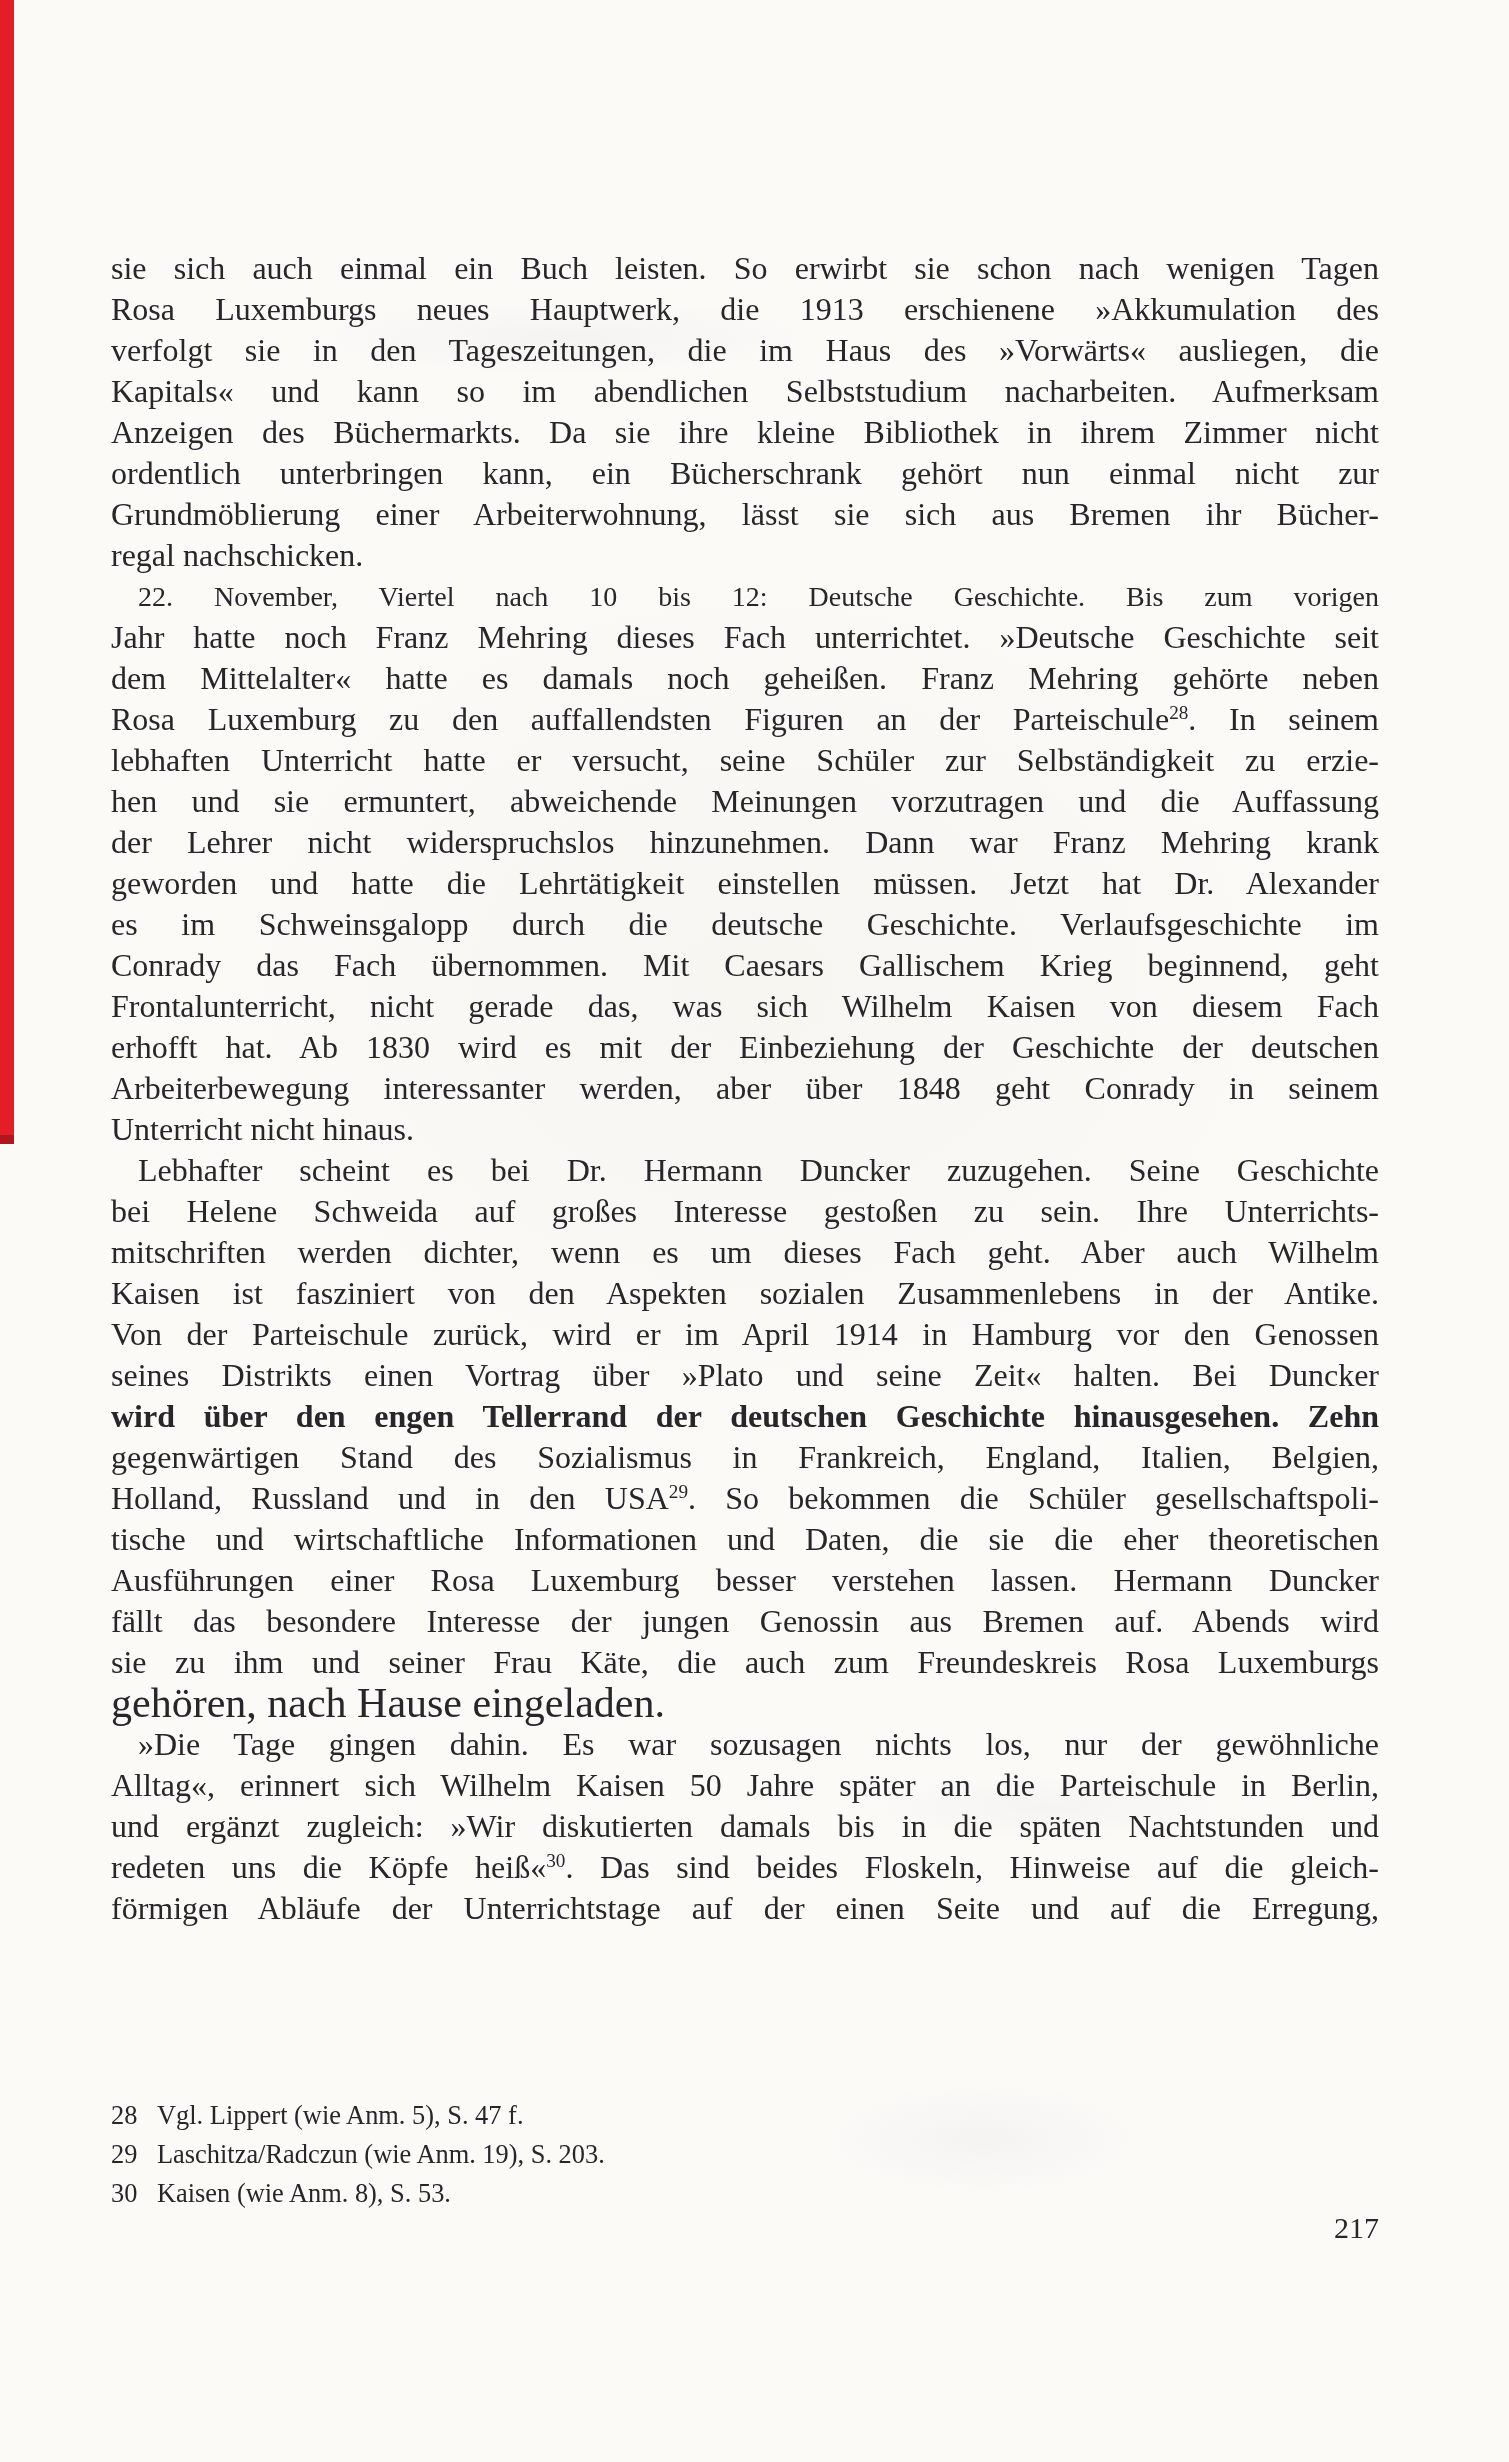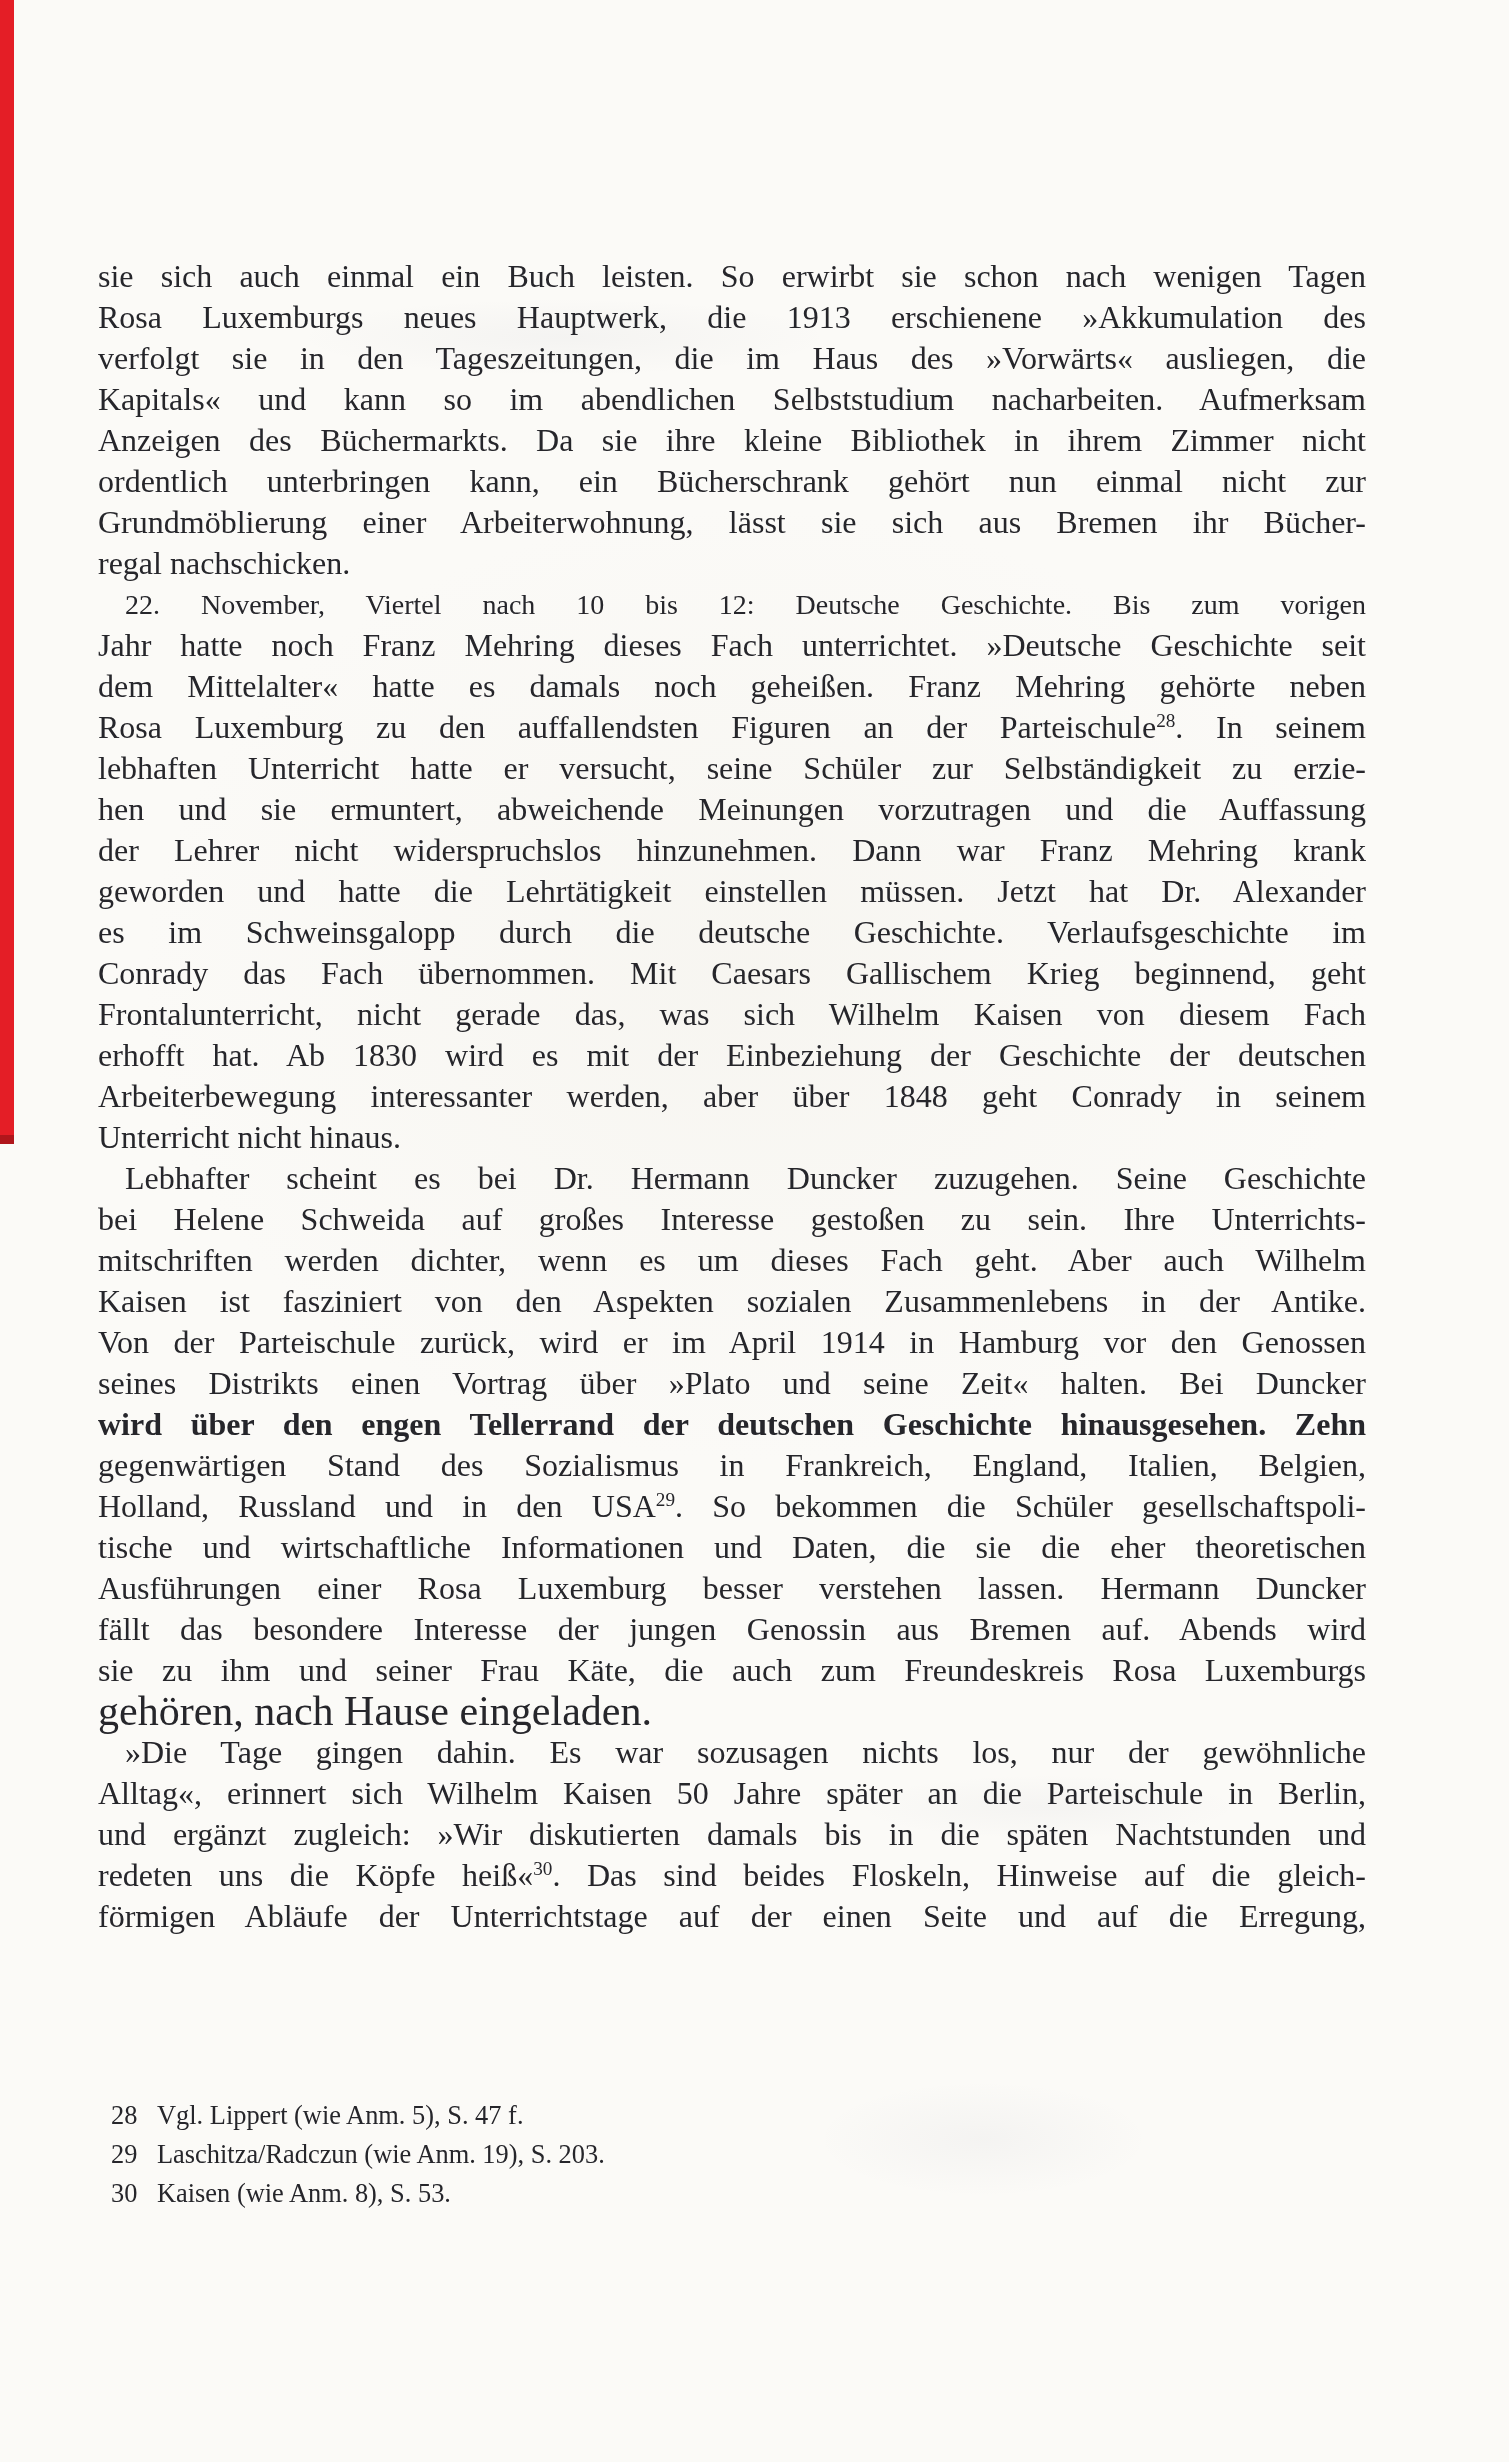--- a/index.html
+++ b/index.html
@@ -31,24 +31,23 @@
     background: #e41e26; 
   }
   .stripe::after {
     content: "";
     position: absolute; left: 0; bottom: 0;
     width: 100%; height: 9px;
     background: rgba(80,10,10,0.35);
   }
   .body-text {
     position: absolute;
-    left: 98px; top: 248px;
+    left: 111px; top: 248px;
     width: 1268px;
     color: #26262b;
-    margin-top: 8px;
   }
   .line {
     font-size: 32px;
     line-height: 41px;
     height: 41px;
     text-align: justify;
     text-align-last: justify;
     -moz-text-align-last: justify;
   }
   .line.end {
@@ -142,14 +141,15 @@
       </div>
       <div class="fn-row">
         <span class="fn-num">29</span>
         <span class="fn-text">Laschitza/Radczun (wie Anm. 19), S. 203.</span>
       </div>
       <div class="fn-row">
         <span class="fn-num">30</span>
         <span class="fn-text">Kaisen (wie Anm. 8), S. 53.</span>
       </div>
     </div>
+  <div class="page-number">217</div>
 </div>
 
 
 </body></html>

